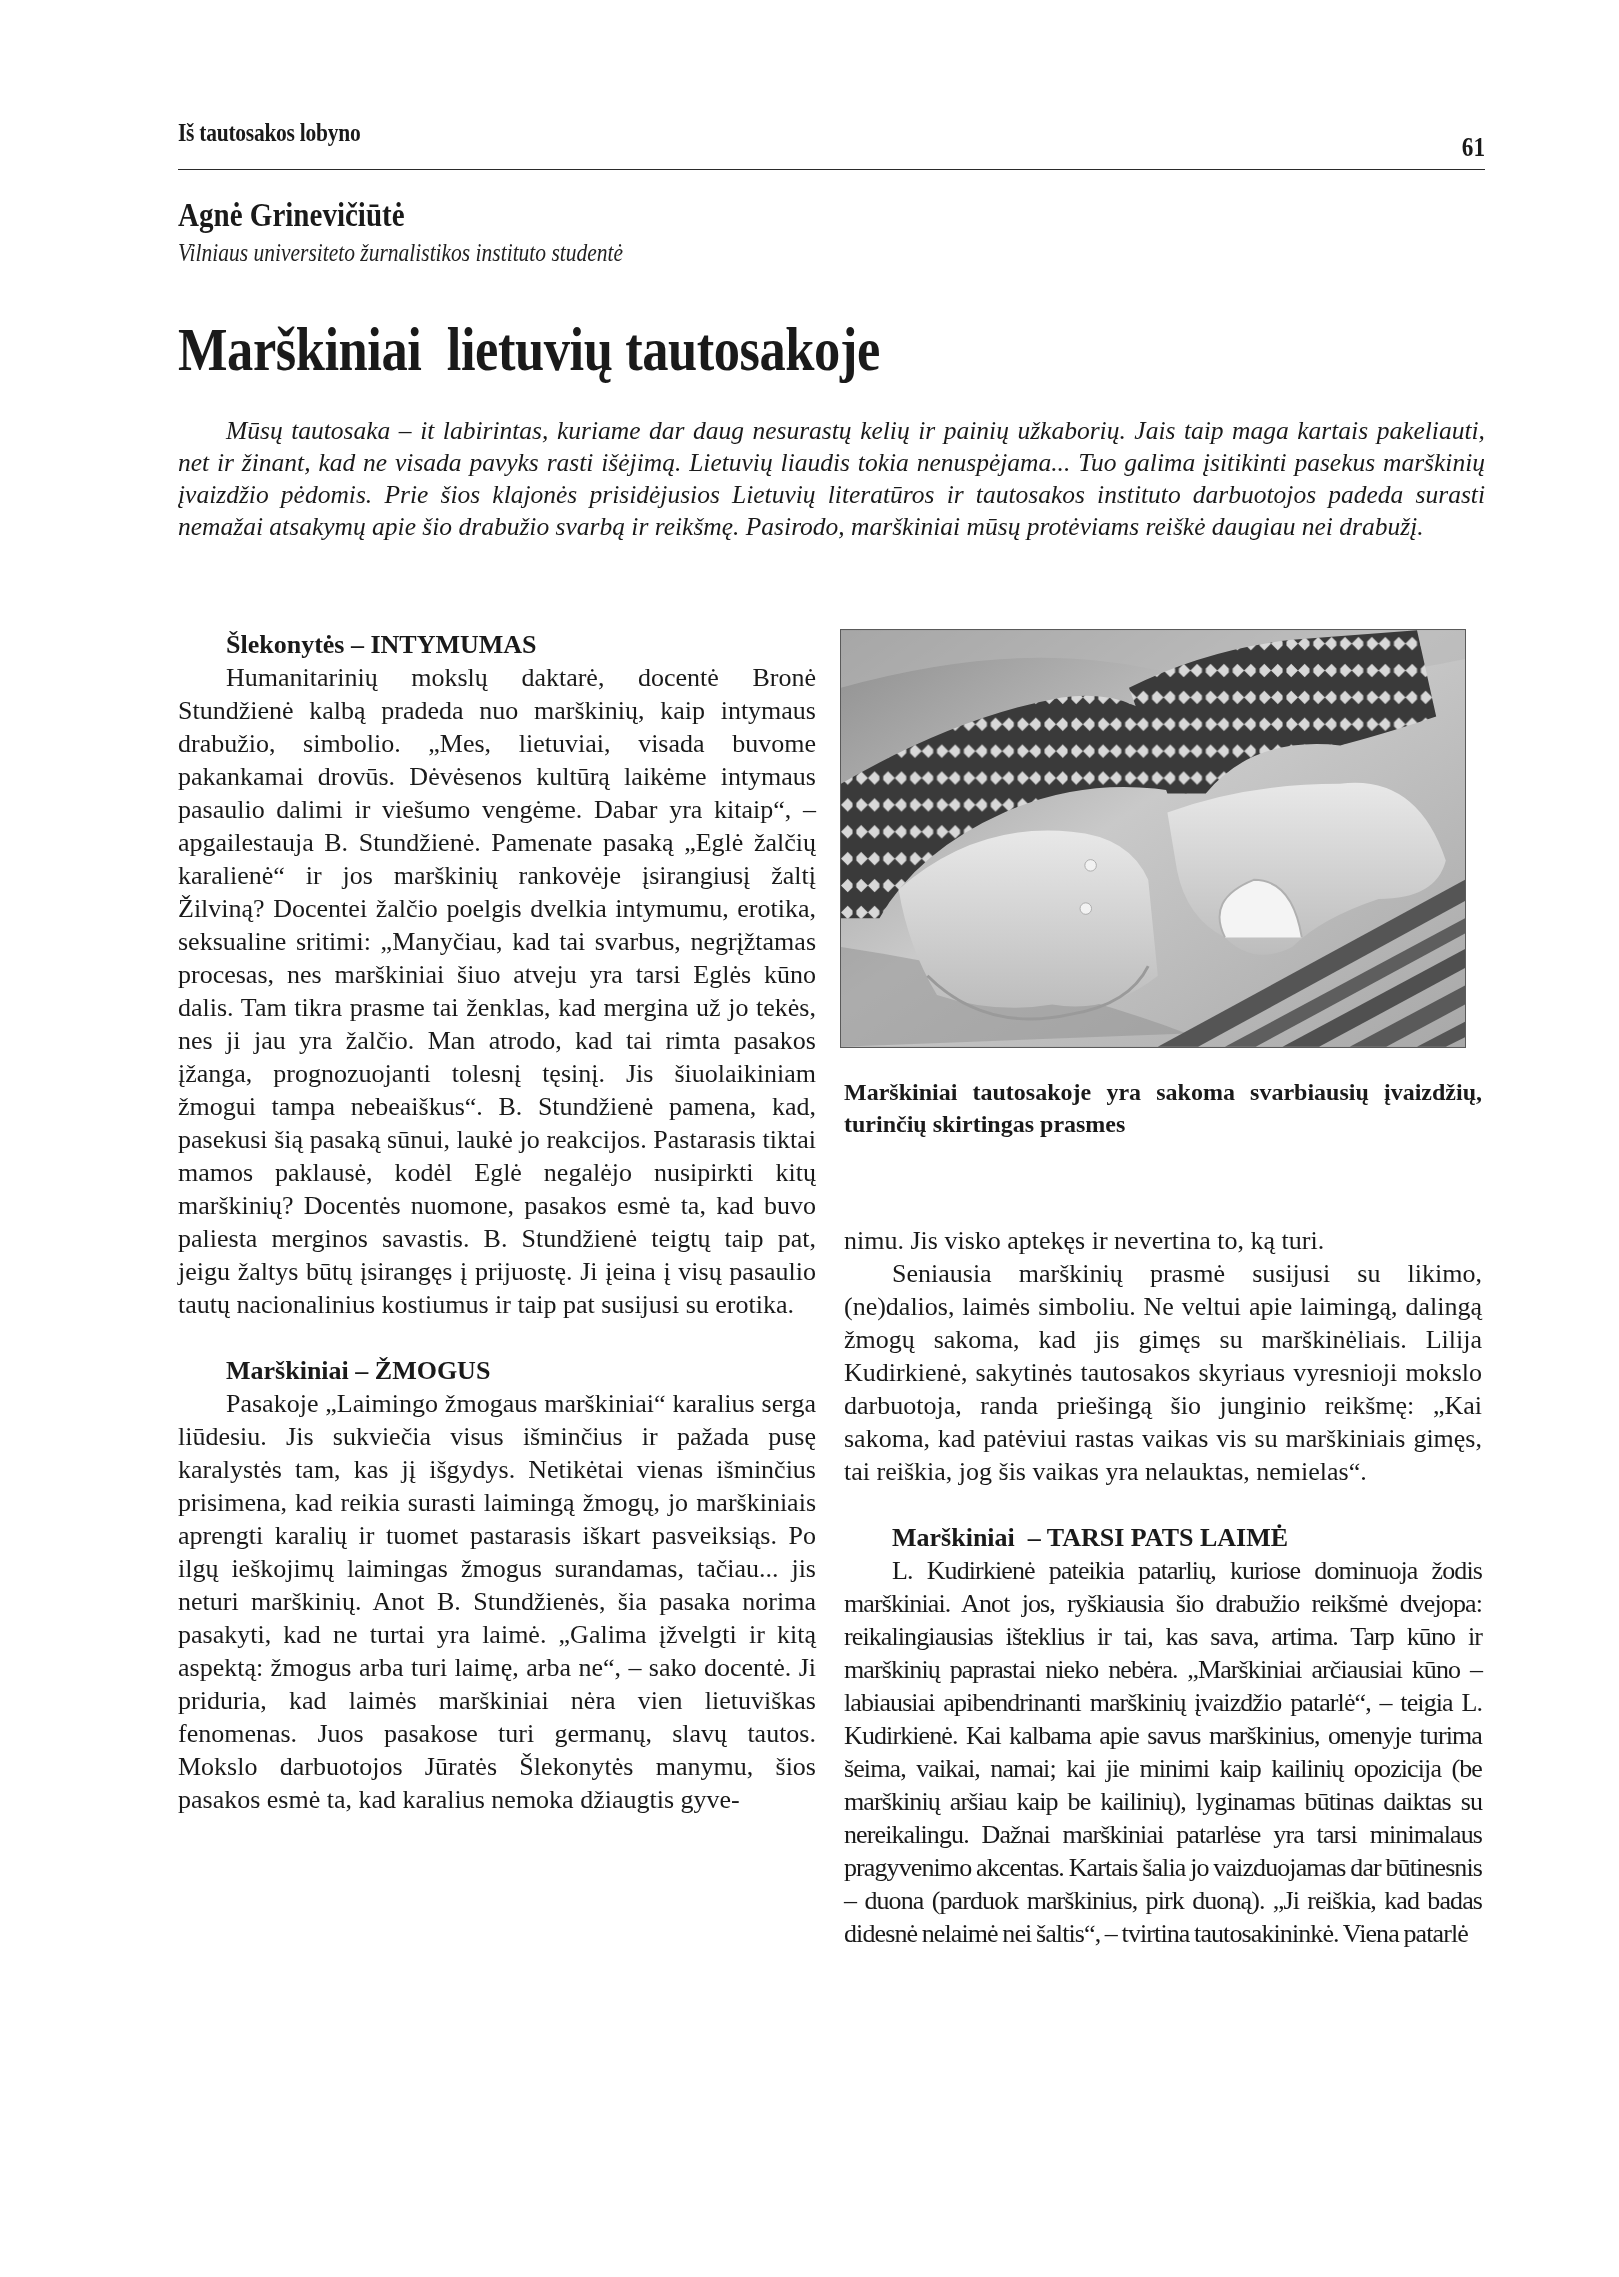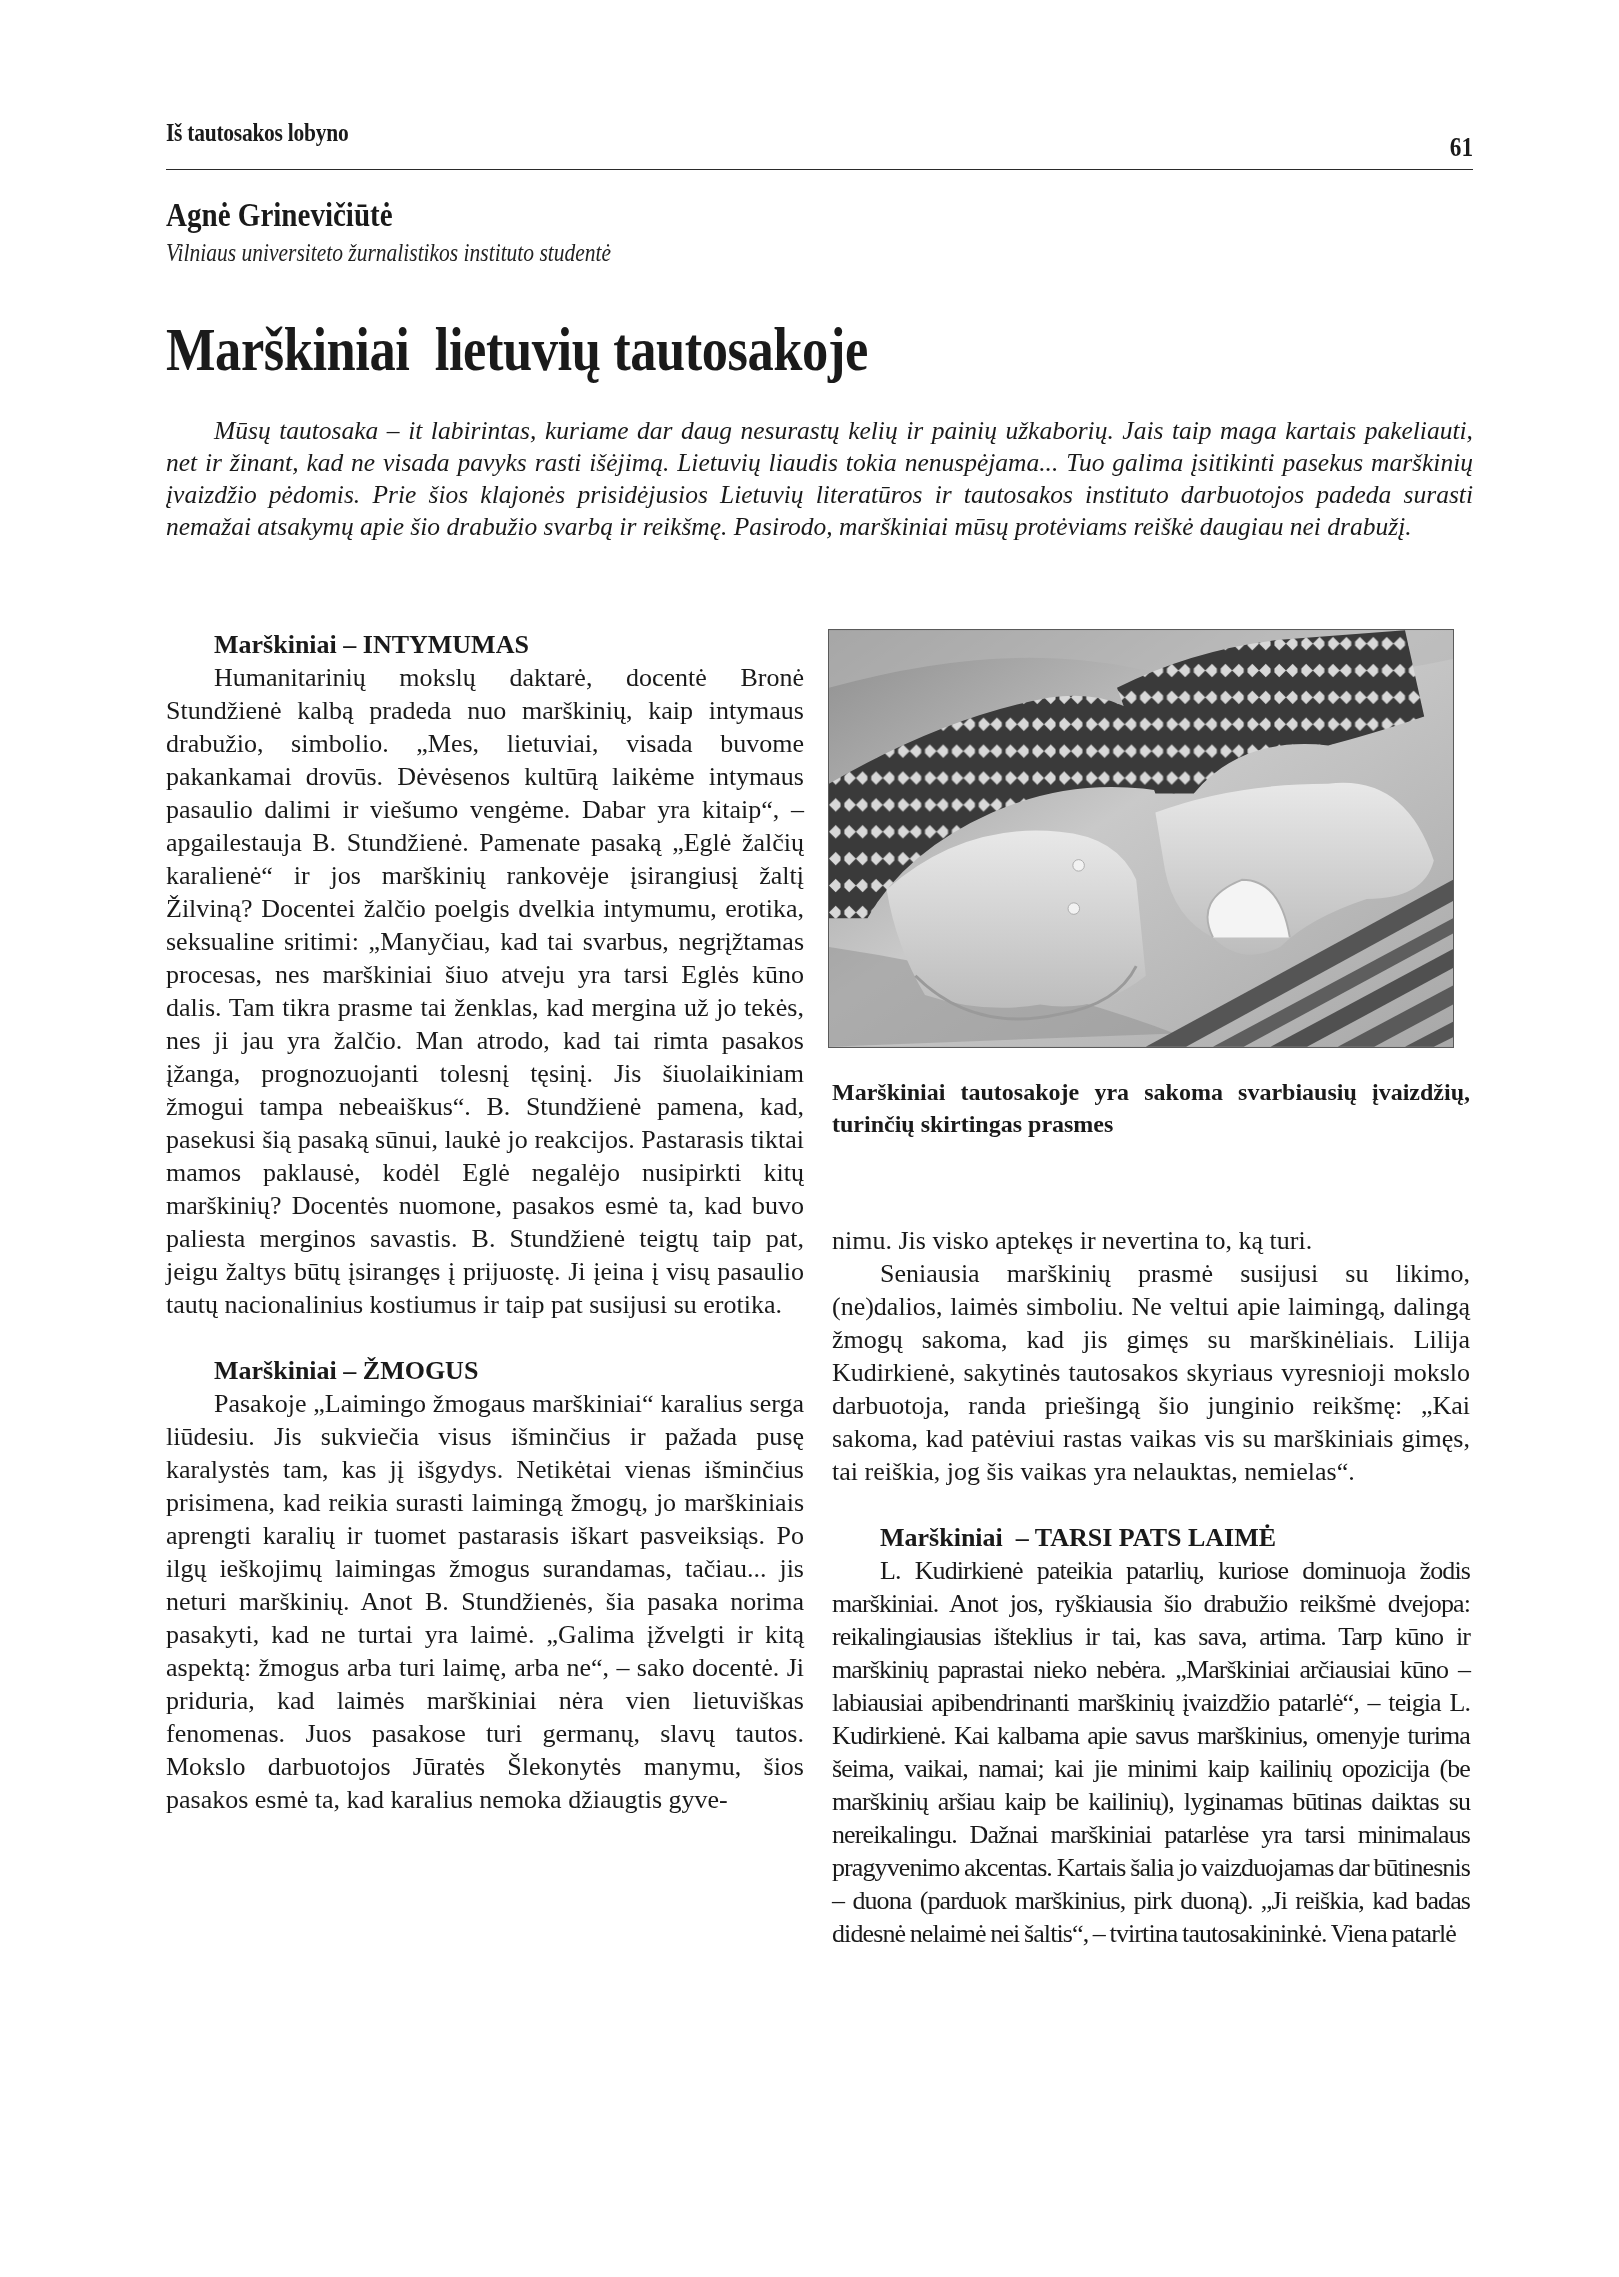--- a/index.html
+++ b/index.html
@@ -10,21 +10,21 @@
   body {
     width: 1620px;
     height: 2278px;
     position: relative;
     overflow: hidden;
     font-family: "Liberation Serif", "DejaVu Serif", serif;
     color: #1a1a1a;
   }
   .page {
     position: absolute;
-    left: 0; top: 0;
+    left: 12px; top: 0;
     width: 1480px;
     height: 2278px;
   }
   
   .running-header {
     position: absolute;
     left: 166px;
     top: 115px;
     width: 1307px;
     height: 54px;
@@ -171,21 +171,21 @@
   </div>
 
   <div class="author-name">Agnė Grinevičiūtė</div>
   <div class="author-affiliation">Vilniaus universiteto žurnalistikos instituto studentė</div>
 
   <h1 class="article-title" style="margin:0;">Marškiniai  lietuvių tautosakoje</h1>
 
   <p class="lead">Mūsų tautosaka – it labirintas, kuriame dar daug nesurastų kelių ir painių užkaborių. Jais taip maga kartais pakeliauti, net ir žinant, kad ne visada pavyks rasti išėjimą. Lietuvių liaudis tokia nenuspėjama... Tuo galima įsitikinti pasekus marškinių įvaizdžio pėdomis. Prie šios klajonės prisidėjusios Lietuvių literatūros ir tautosakos instituto darbuotojos padeda surasti nemažai atsakymų apie šio drabužio svarbą ir reikšmę. Pasirodo, marškiniai mūsų protėviams reiškė daugiau nei drabužį.</p>
 
   <div class="column column-left">
-    <h3>Marškiniai – INTYMUMAS</h3>
+    <h3>Šlekonytės – INTYMUMAS</h3>
     <p>Humanitarinių mokslų daktarė, docentė Bronė Stundžienė kalbą pradeda nuo marškinių, kaip intymaus drabužio, simbolio. „Mes, lietuviai, visada buvome pakankamai drovūs. Dėvėsenos kultūrą laikėme intymaus pasaulio dalimi ir viešumo vengėme. Dabar yra kitaip“, – apgailestauja B. Stundžienė. Pamenate pasaką „Eglė žalčių karalienė“ ir jos marškinių rankovėje įsirangiusį žaltį Žilviną? Docentei žalčio poelgis dvelkia intymumu, erotika, seksualine sritimi: „Manyčiau, kad tai svarbus, negrįžtamas procesas, nes marškiniai šiuo atveju yra tarsi Eglės kūno dalis. Tam tikra prasme tai ženklas, kad mergina už jo tekės, nes ji jau yra žalčio. Man atrodo, kad tai rimta pasakos įžanga, prognozuojanti tolesnį tęsinį. Jis šiuolaikiniam žmogui tampa nebeaiškus“. B. Stundžienė pamena, kad, pasekusi šią pasaką sūnui, laukė jo reakcijos. Pastarasis tiktai mamos paklausė, kodėl Eglė negalėjo nusipirkti kitų marškinių? Docentės nuomone, pasakos esmė ta, kad buvo paliesta merginos savastis. B. Stundžienė teigtų taip pat, jeigu žaltys būtų įsirangęs į prijuostę. Ji įeina į visų pasaulio tautų nacionalinius kostiumus ir taip pat susijusi su erotika.</p>
     <h3 class="spaced">Marškiniai – ŽMOGUS</h3>
     <p>Pasakoje „Laimingo žmogaus marškiniai“ karalius serga liūdesiu. Jis sukviečia visus išminčius ir pažada pusę karalystės tam, kas jį išgydys. Netikėtai vienas išminčius prisimena, kad reikia surasti laimingą žmogų, jo marškiniais aprengti karalių ir tuomet pastarasis iškart pasveiksiąs. Po ilgų ieškojimų laimingas žmogus surandamas, tačiau... jis neturi marškinių. Anot B. Stundžienės, šia pasaka norima pasakyti, kad ne turtai yra laimė. „Galima įžvelgti ir kitą aspektą: žmogus arba turi laimę, arba ne“, – sako docentė. Ji priduria, kad laimės marškiniai nėra vien lietuviškas fenomenas. Juos pasakose turi germanų, slavų tautos. Mokslo darbuotojos Jūratės Šlekonytės manymu, šios pasakos esmė ta, kad karalius nemoka džiaugtis gyve-</p>
   </div>
 
   <div class="figure">
     <svg width="624" height="417" viewBox="0 0 650 434">
       <defs>
         <linearGradient id="bg" x1="0" y1="0" x2="1" y2="1">
           <stop offset="0" stop-color="#8e8e8e"></stop>

